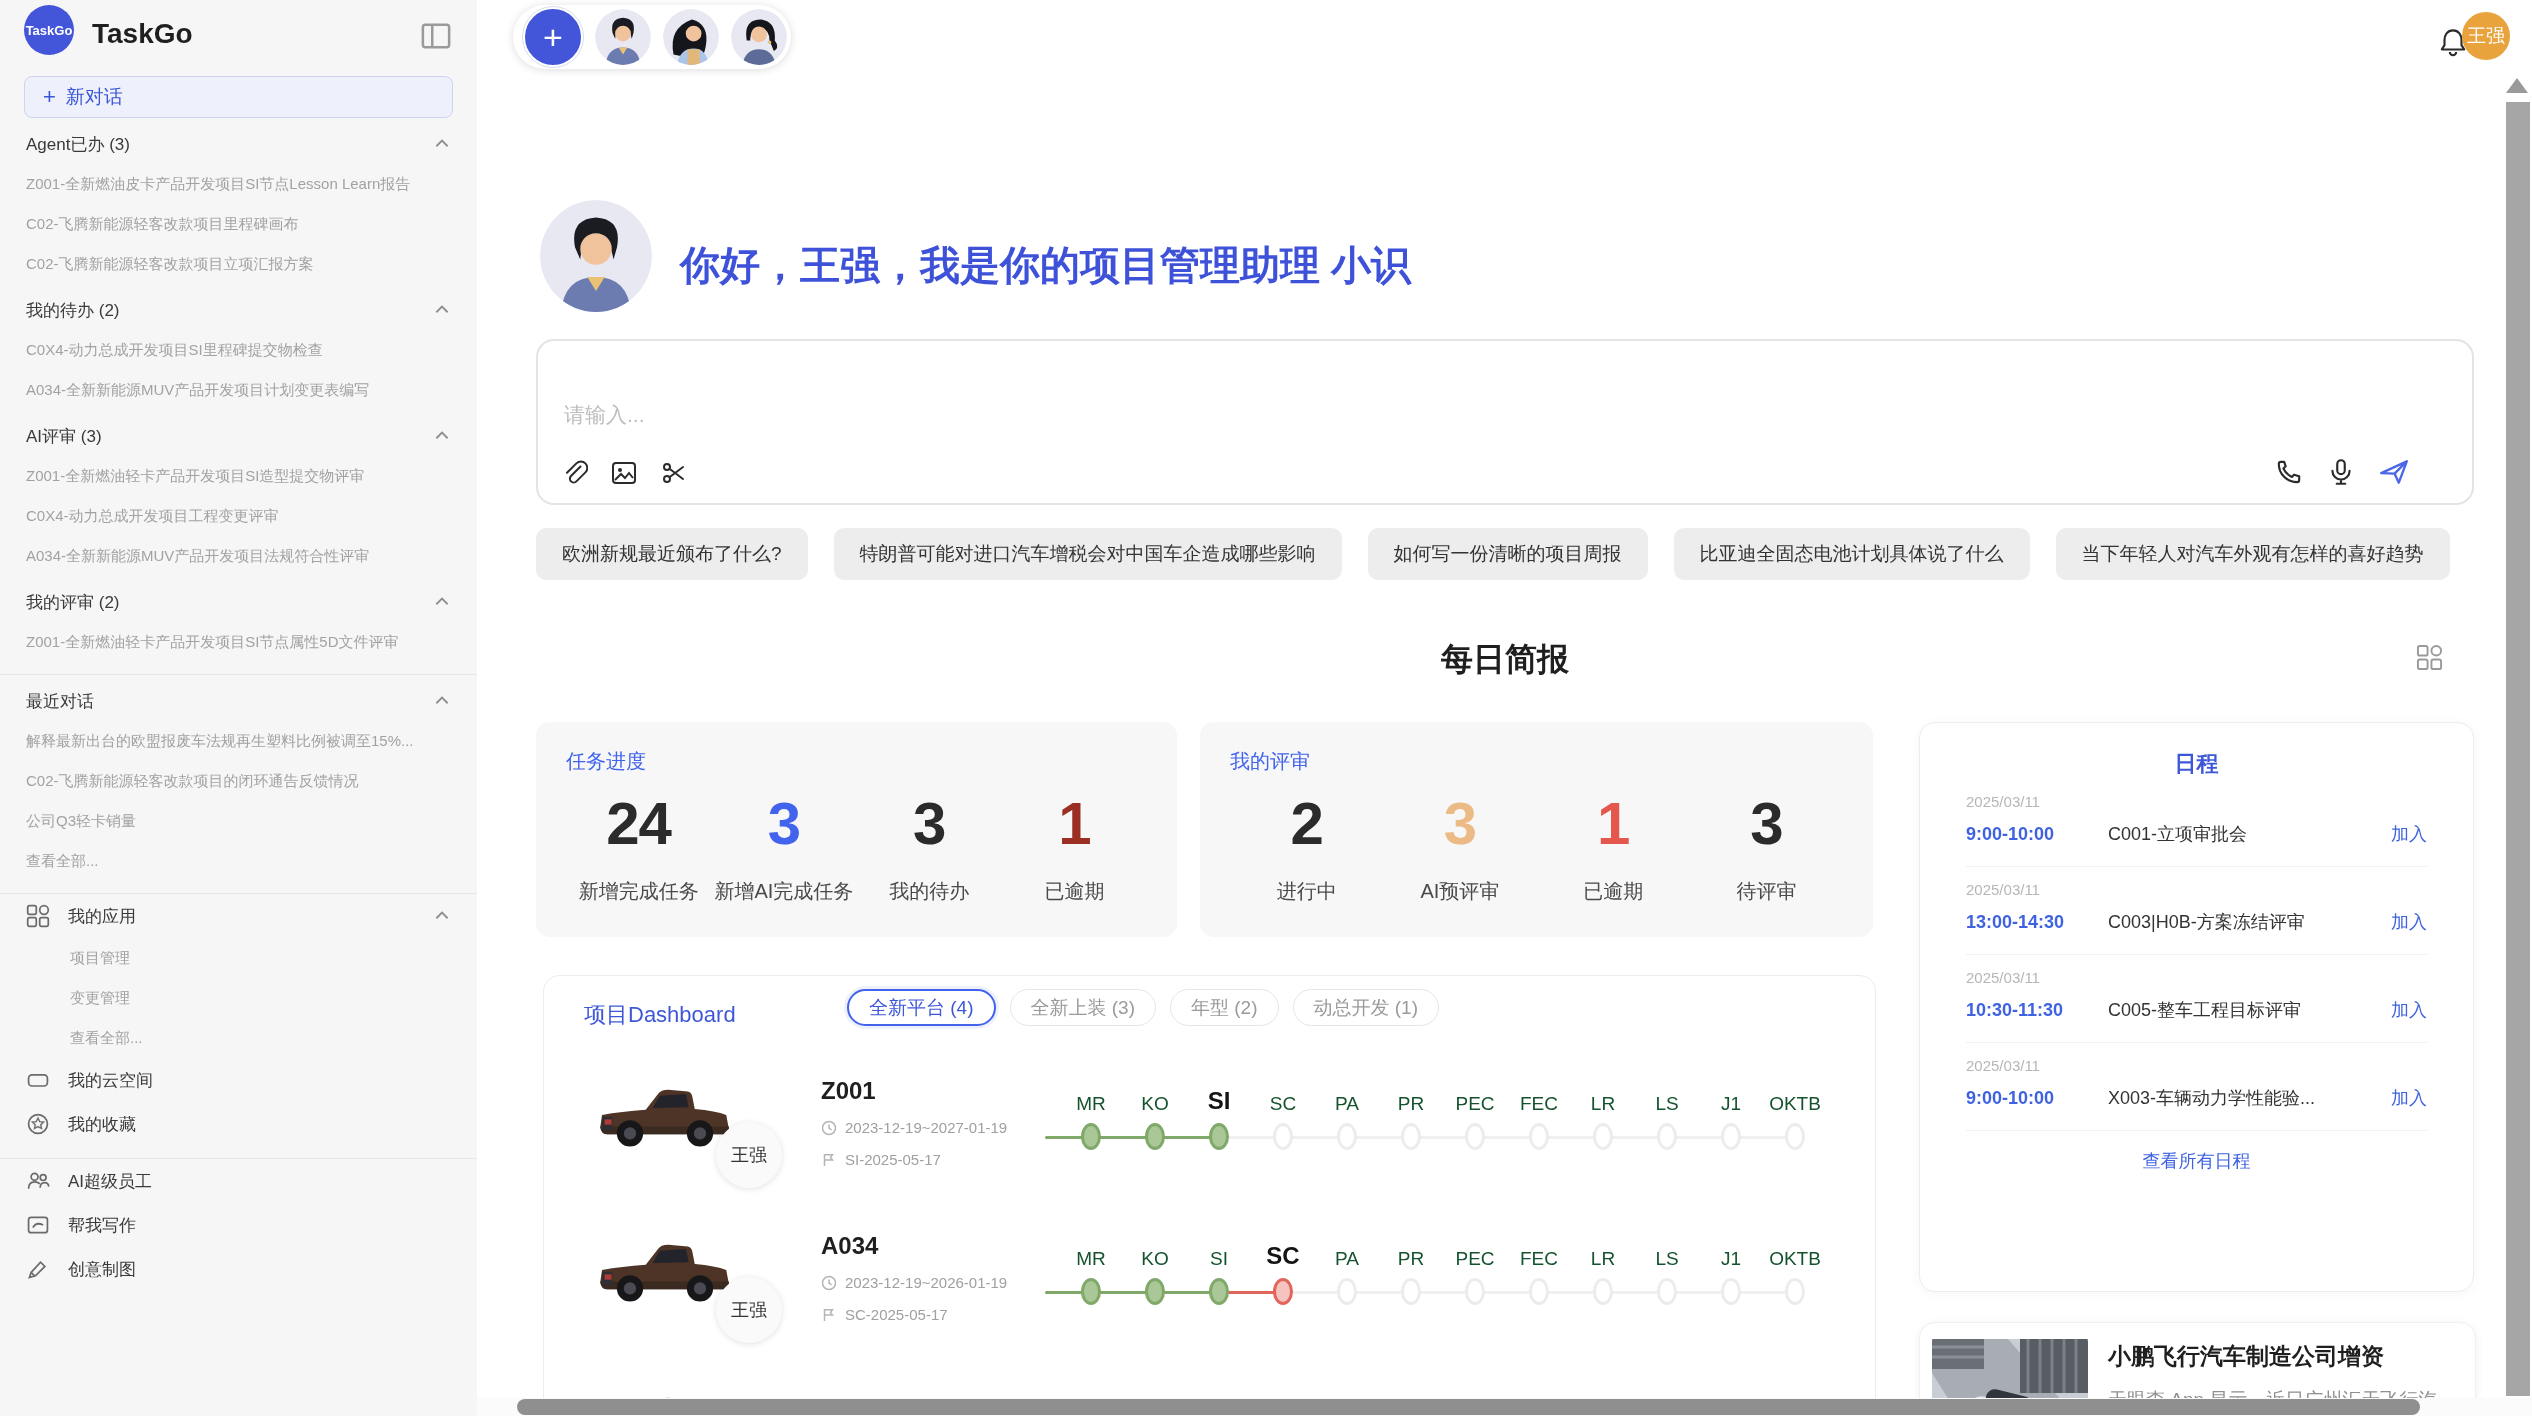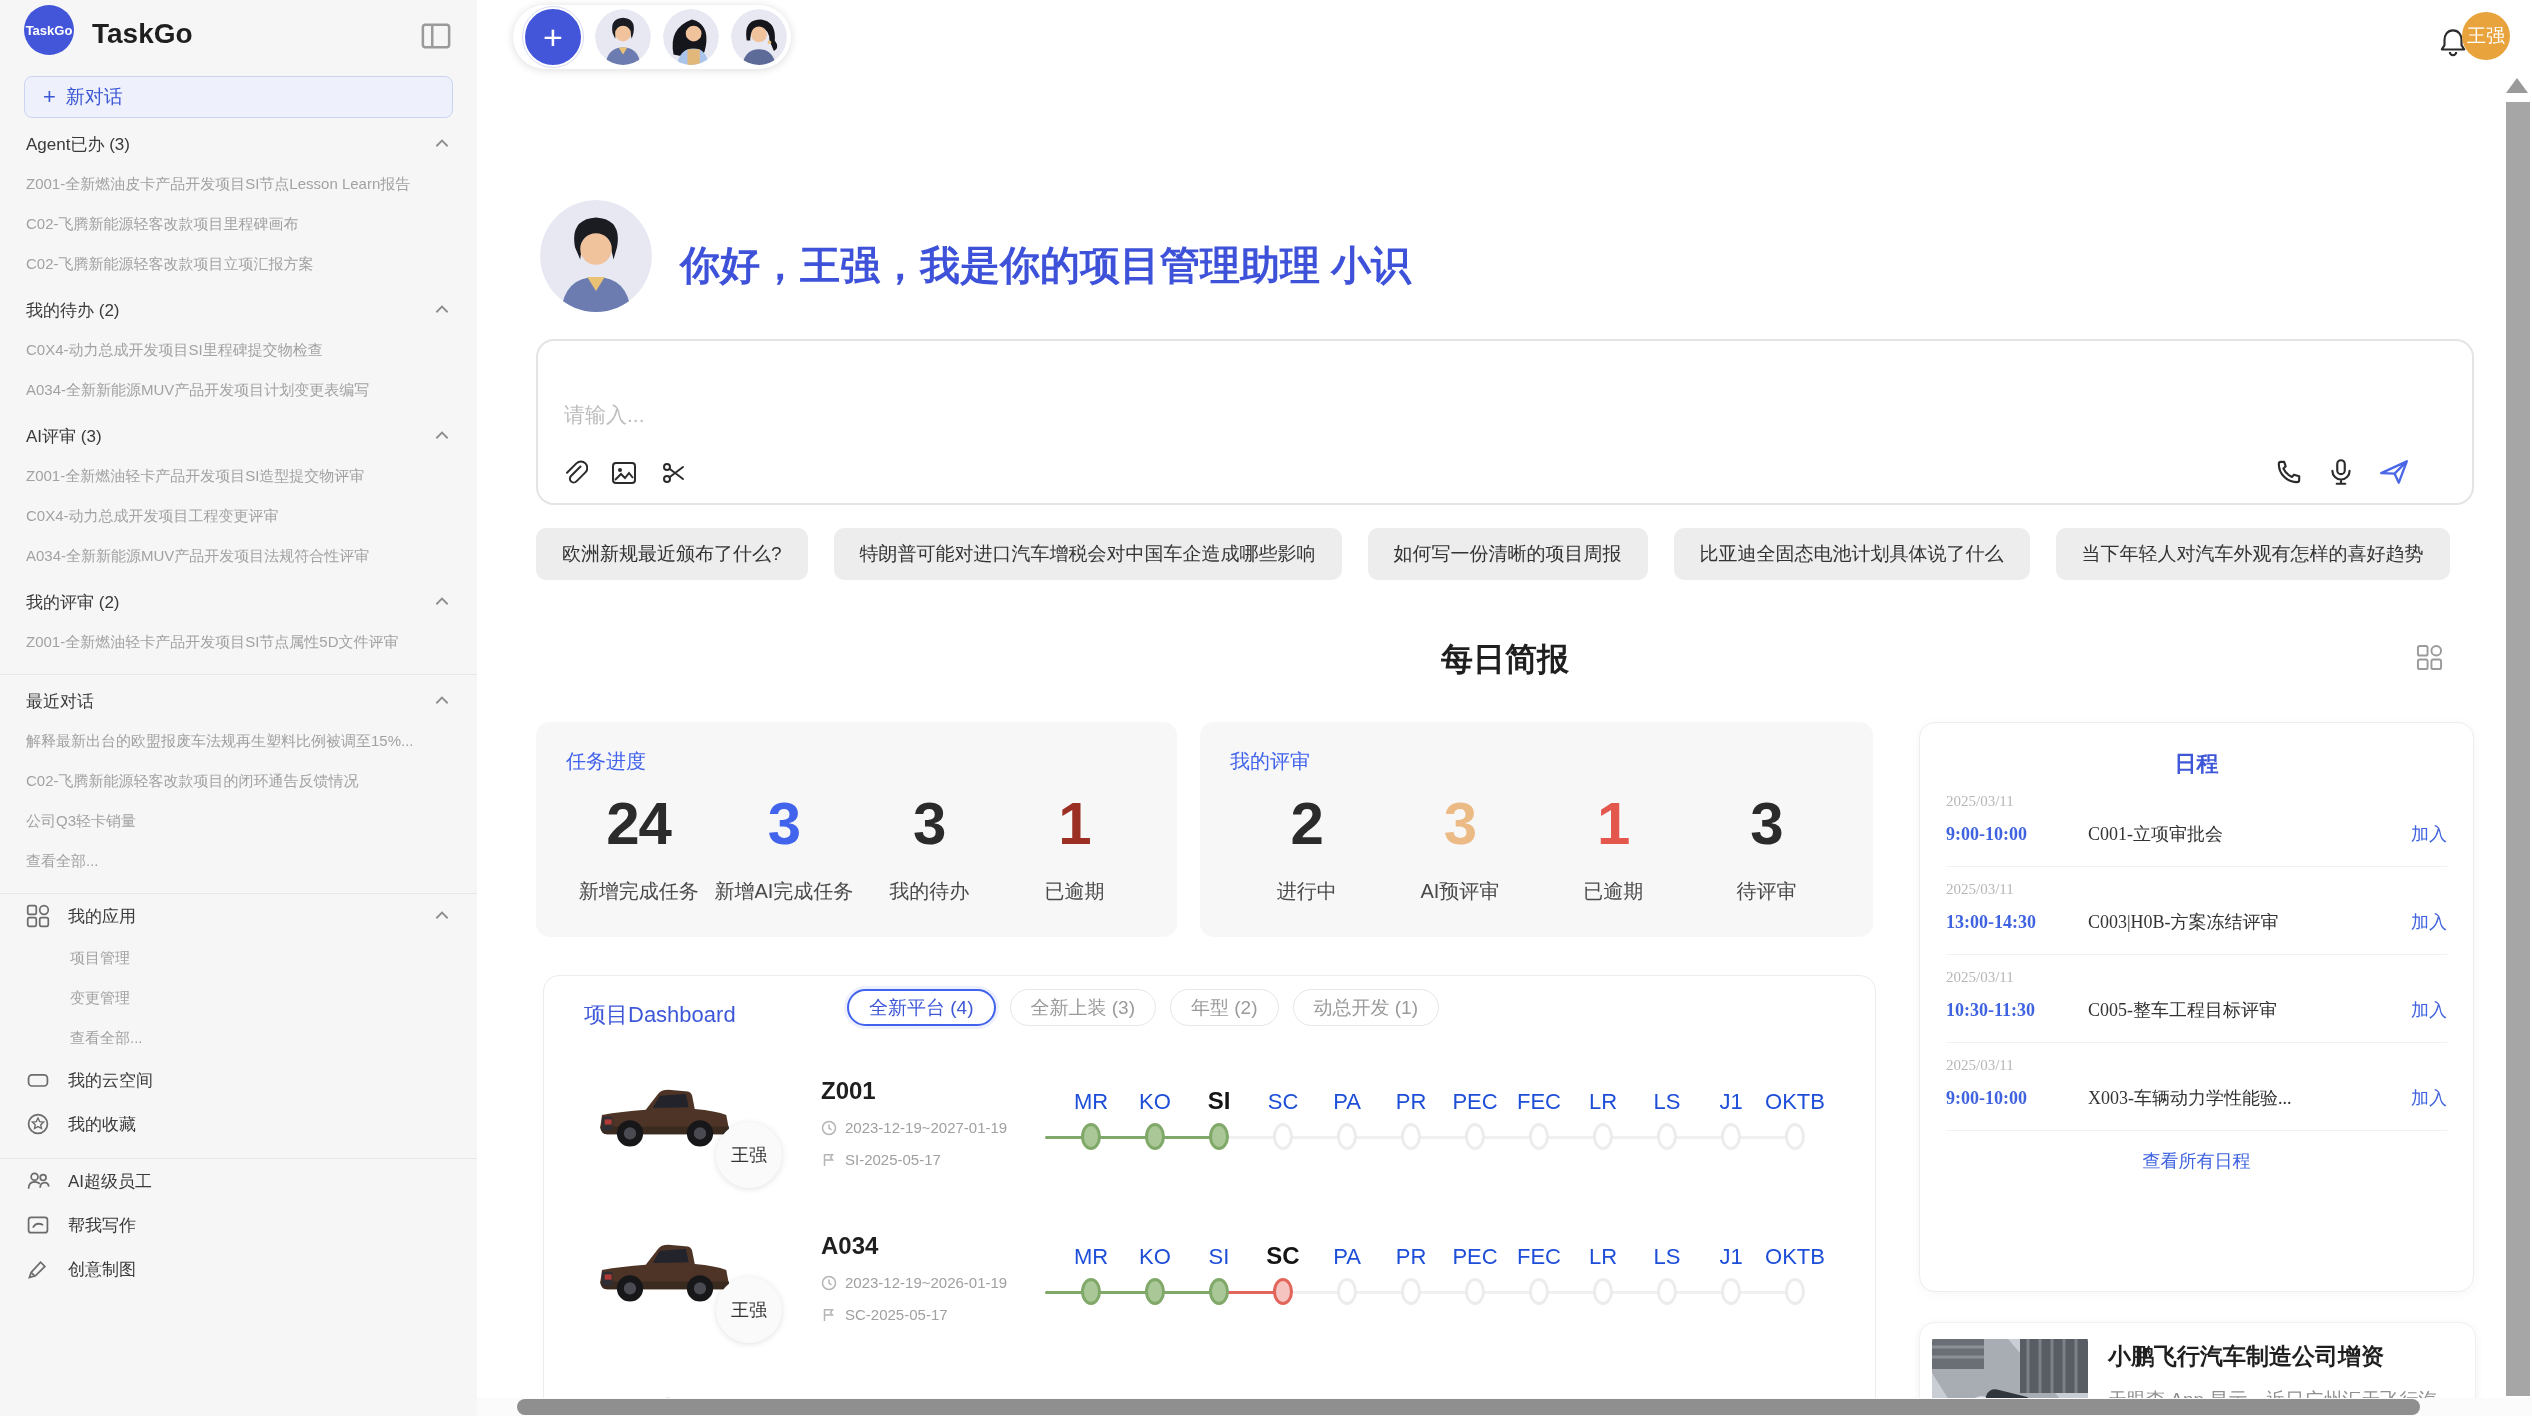--- a/index.html
+++ b/index.html
@@ -71,34 +71,34 @@
   .proj-row{position:absolute;left:0;width:1330px;height:155px;cursor:pointer;}
   .truck{position:absolute;left:51px;top:5px;width:140px;height:92px;}
   .owner-badge{position:absolute;left:172px;top:51px;width:66px;height:66px;border-radius:50%;background:#fafafa;
                box-shadow:0 1px 6px rgba(0,0,0,.12);display:flex;align-items:center;justify-content:center;
                font-size:18px;color:#333;}
   .proj-code{position:absolute;left:277px;top:6px;font-size:24px;font-weight:700;color:#1f1f1f;}
   .proj-meta{position:absolute;left:277px;display:flex;align-items:center;gap:8px;font-size:15px;color:#a0a0a0;}
   .proj-meta.m1{top:48px;} .proj-meta.m2{top:80px;}
   .mstrip{position:absolute;left:515px;top:10px;width:790px;}
   .mlabels{display:flex;align-items:flex-end;height:34px;}
-  .mlabel{width:64px;text-align:center;font-size:22px;color:#1d4ed8;}
+  .mlabel{width:64px;text-align:center;font-size:19px;color:#14532d;}
   .mlabel.current{color:#141414;font-weight:700;font-size:24px;}
   .mdots{position:relative;height:44px;}
   .mline{position:absolute;top:21px;height:3px;border-radius:2px;background:#f0f0f0;}
   .mline.seg-green{background:#7fa869;}
   .mline.seg-red{background:#e2655b;}
   .mdot{position:absolute;top:8px;width:20px;height:27px;border-radius:50%;box-sizing:border-box;border:3px solid #ececec;background:#fff;}
   .mdot.done{background:#aac797;border-color:#7fa869;}
   .mdot.overdue{background:#f6c4c0;border-color:#e2655b;}
   
   .sched-card{position:absolute;left:1919px;top:722px;width:555px;height:570px;border:1px solid #ededed;border-radius:16px;
               background:#fff;box-sizing:border-box;box-shadow:0 2px 12px rgba(0,0,0,.04);}
   .sched-title{text-align:center;font-size:22px;color:#3e57d9;margin-top:26px;font-weight:700;}
-  .ev{margin:0 26px;padding:14px 0 20px;border-bottom:1px solid #f1f1f1;font-family:Liberation Serif, serif;}
+  .ev{margin:0 46px;padding:14px 0 20px;border-bottom:1px solid #f1f1f1;}
   .ev:last-of-type{border-bottom:1px solid #f1f1f1;}
   .ev-date{font-size:15px;color:#b6b6b6;}
   .ev-row{display:flex;align-items:center;margin-top:12px;}
   .ev-time{width:142px;font-size:18px;color:#3f63e0;font-weight:600;}
   .ev-title{flex:1;font-size:18px;color:#333;white-space:nowrap;overflow:hidden;text-overflow:ellipsis;}
   .ev-join{font-size:18px;color:#3f63e0;cursor:pointer;}
   .sched-more{text-align:center;font-size:18px;color:#3f63e0;margin-top:18px;cursor:pointer;}
   
   .news-card{position:absolute;left:1919px;top:1322px;width:555px;height:170px;border:1px solid #f0f0f0;border-radius:16px;
              background:#fff;box-shadow:0 2px 10px rgba(0,0,0,.06);cursor:pointer;}

